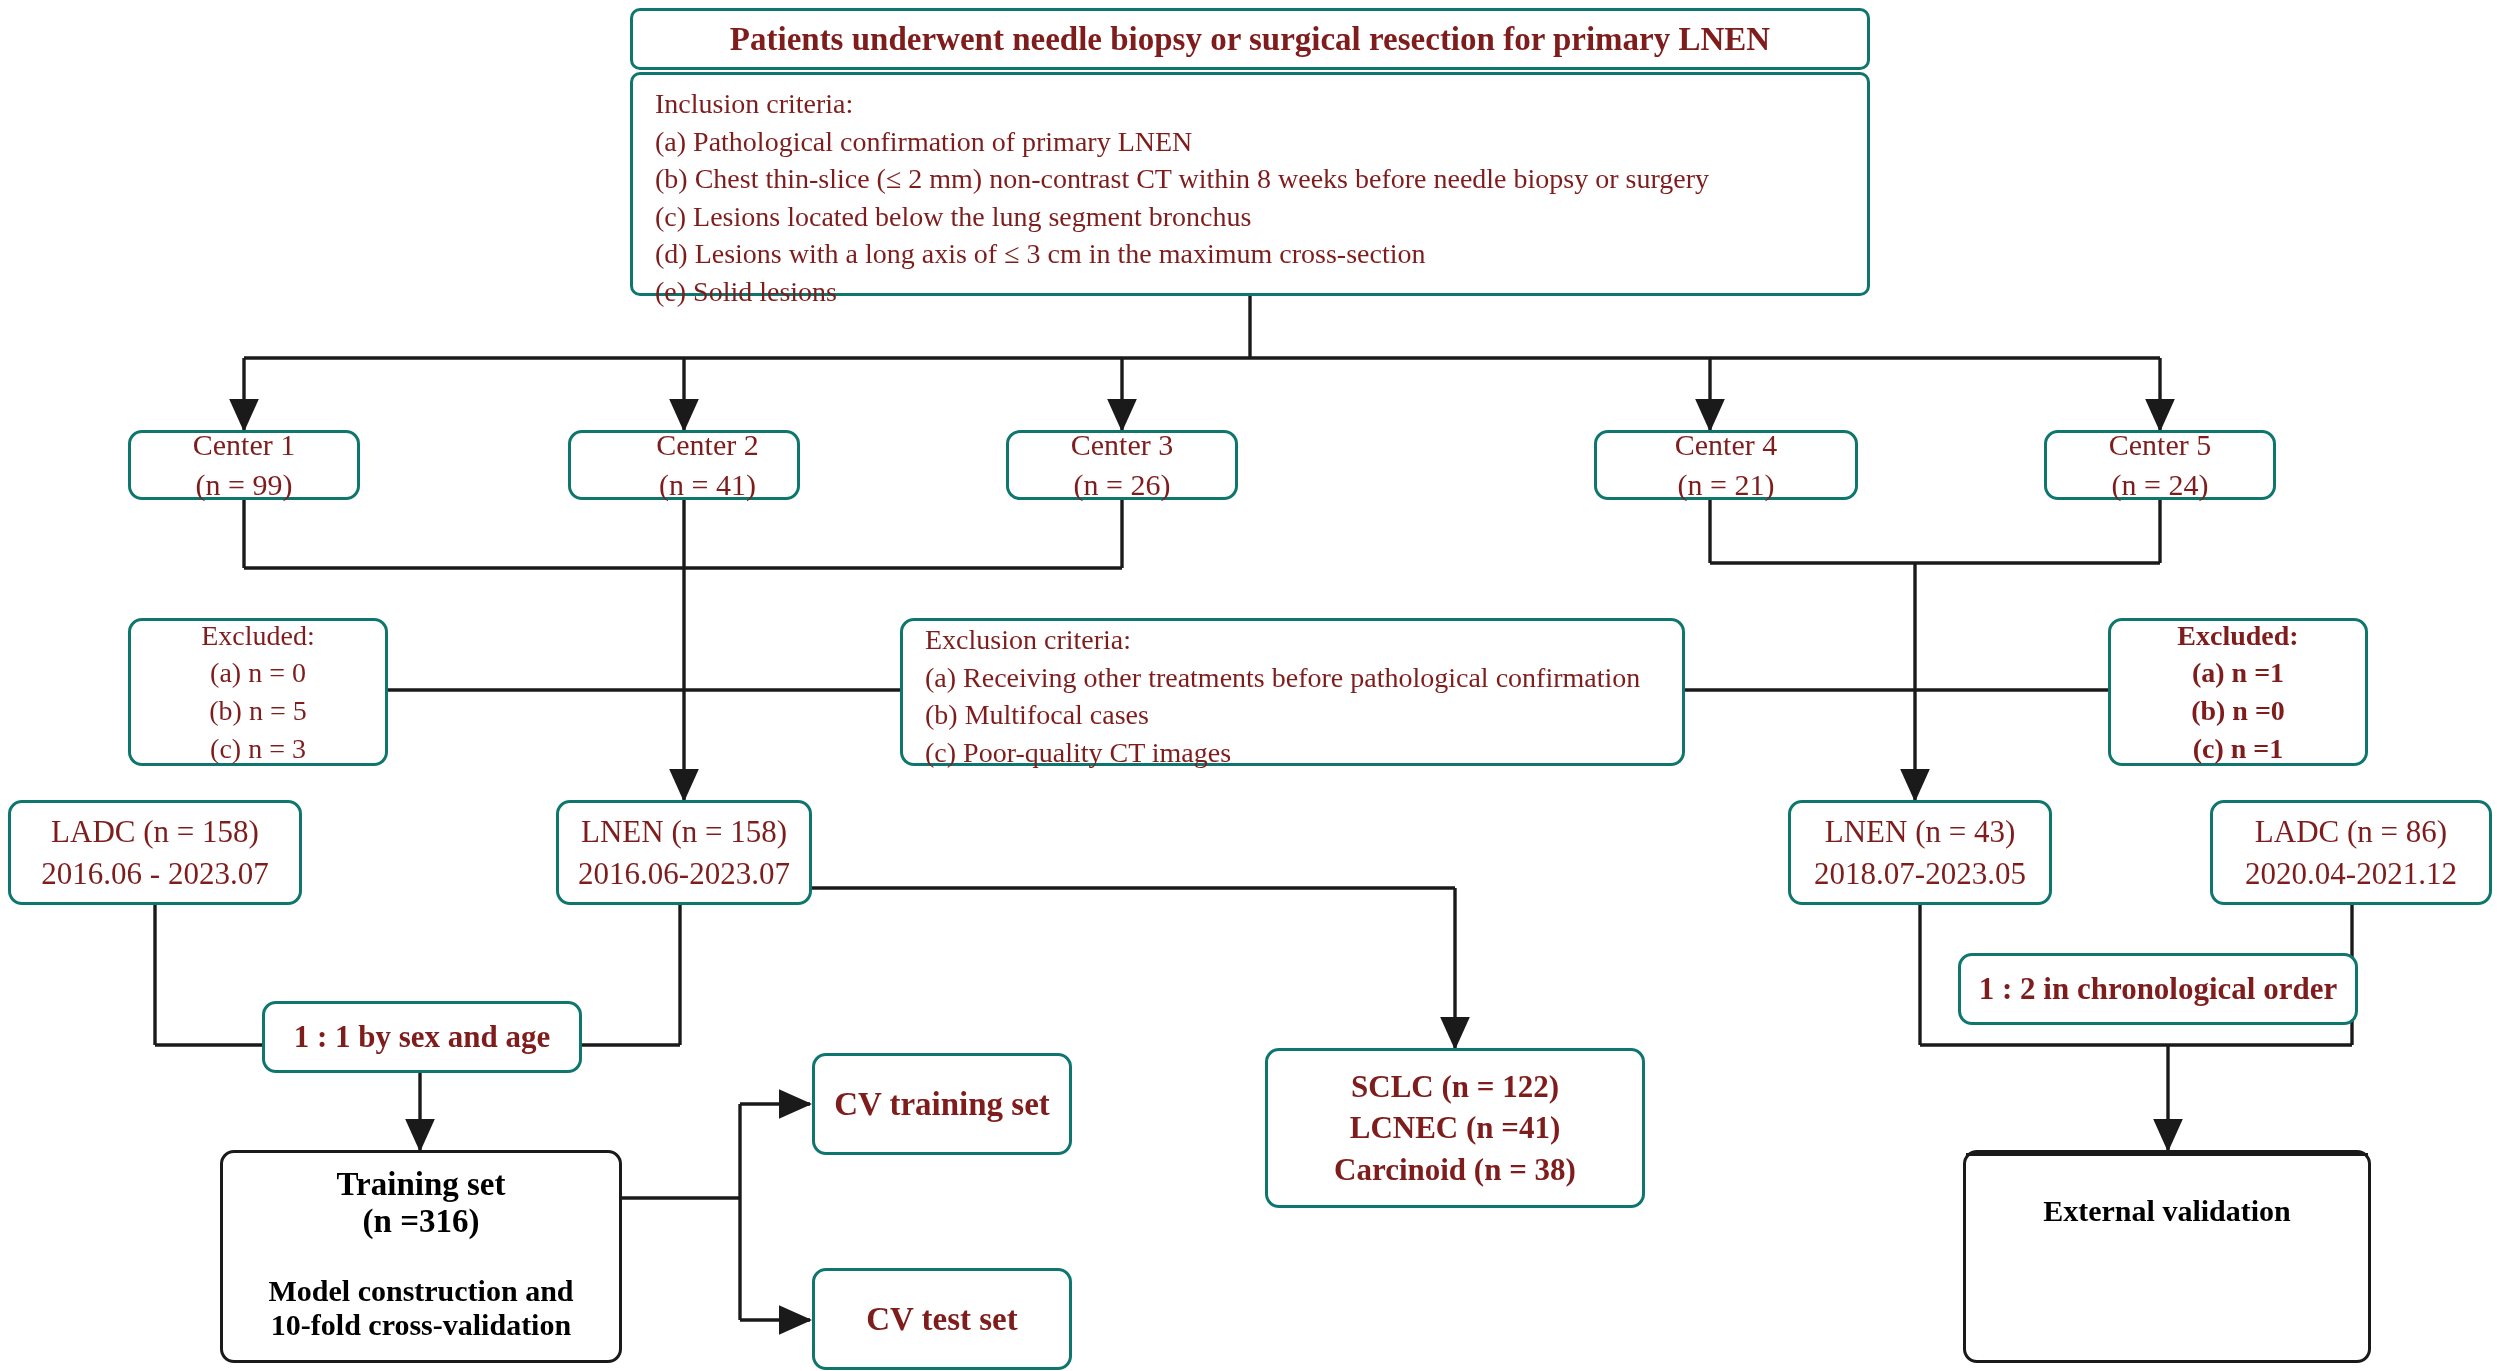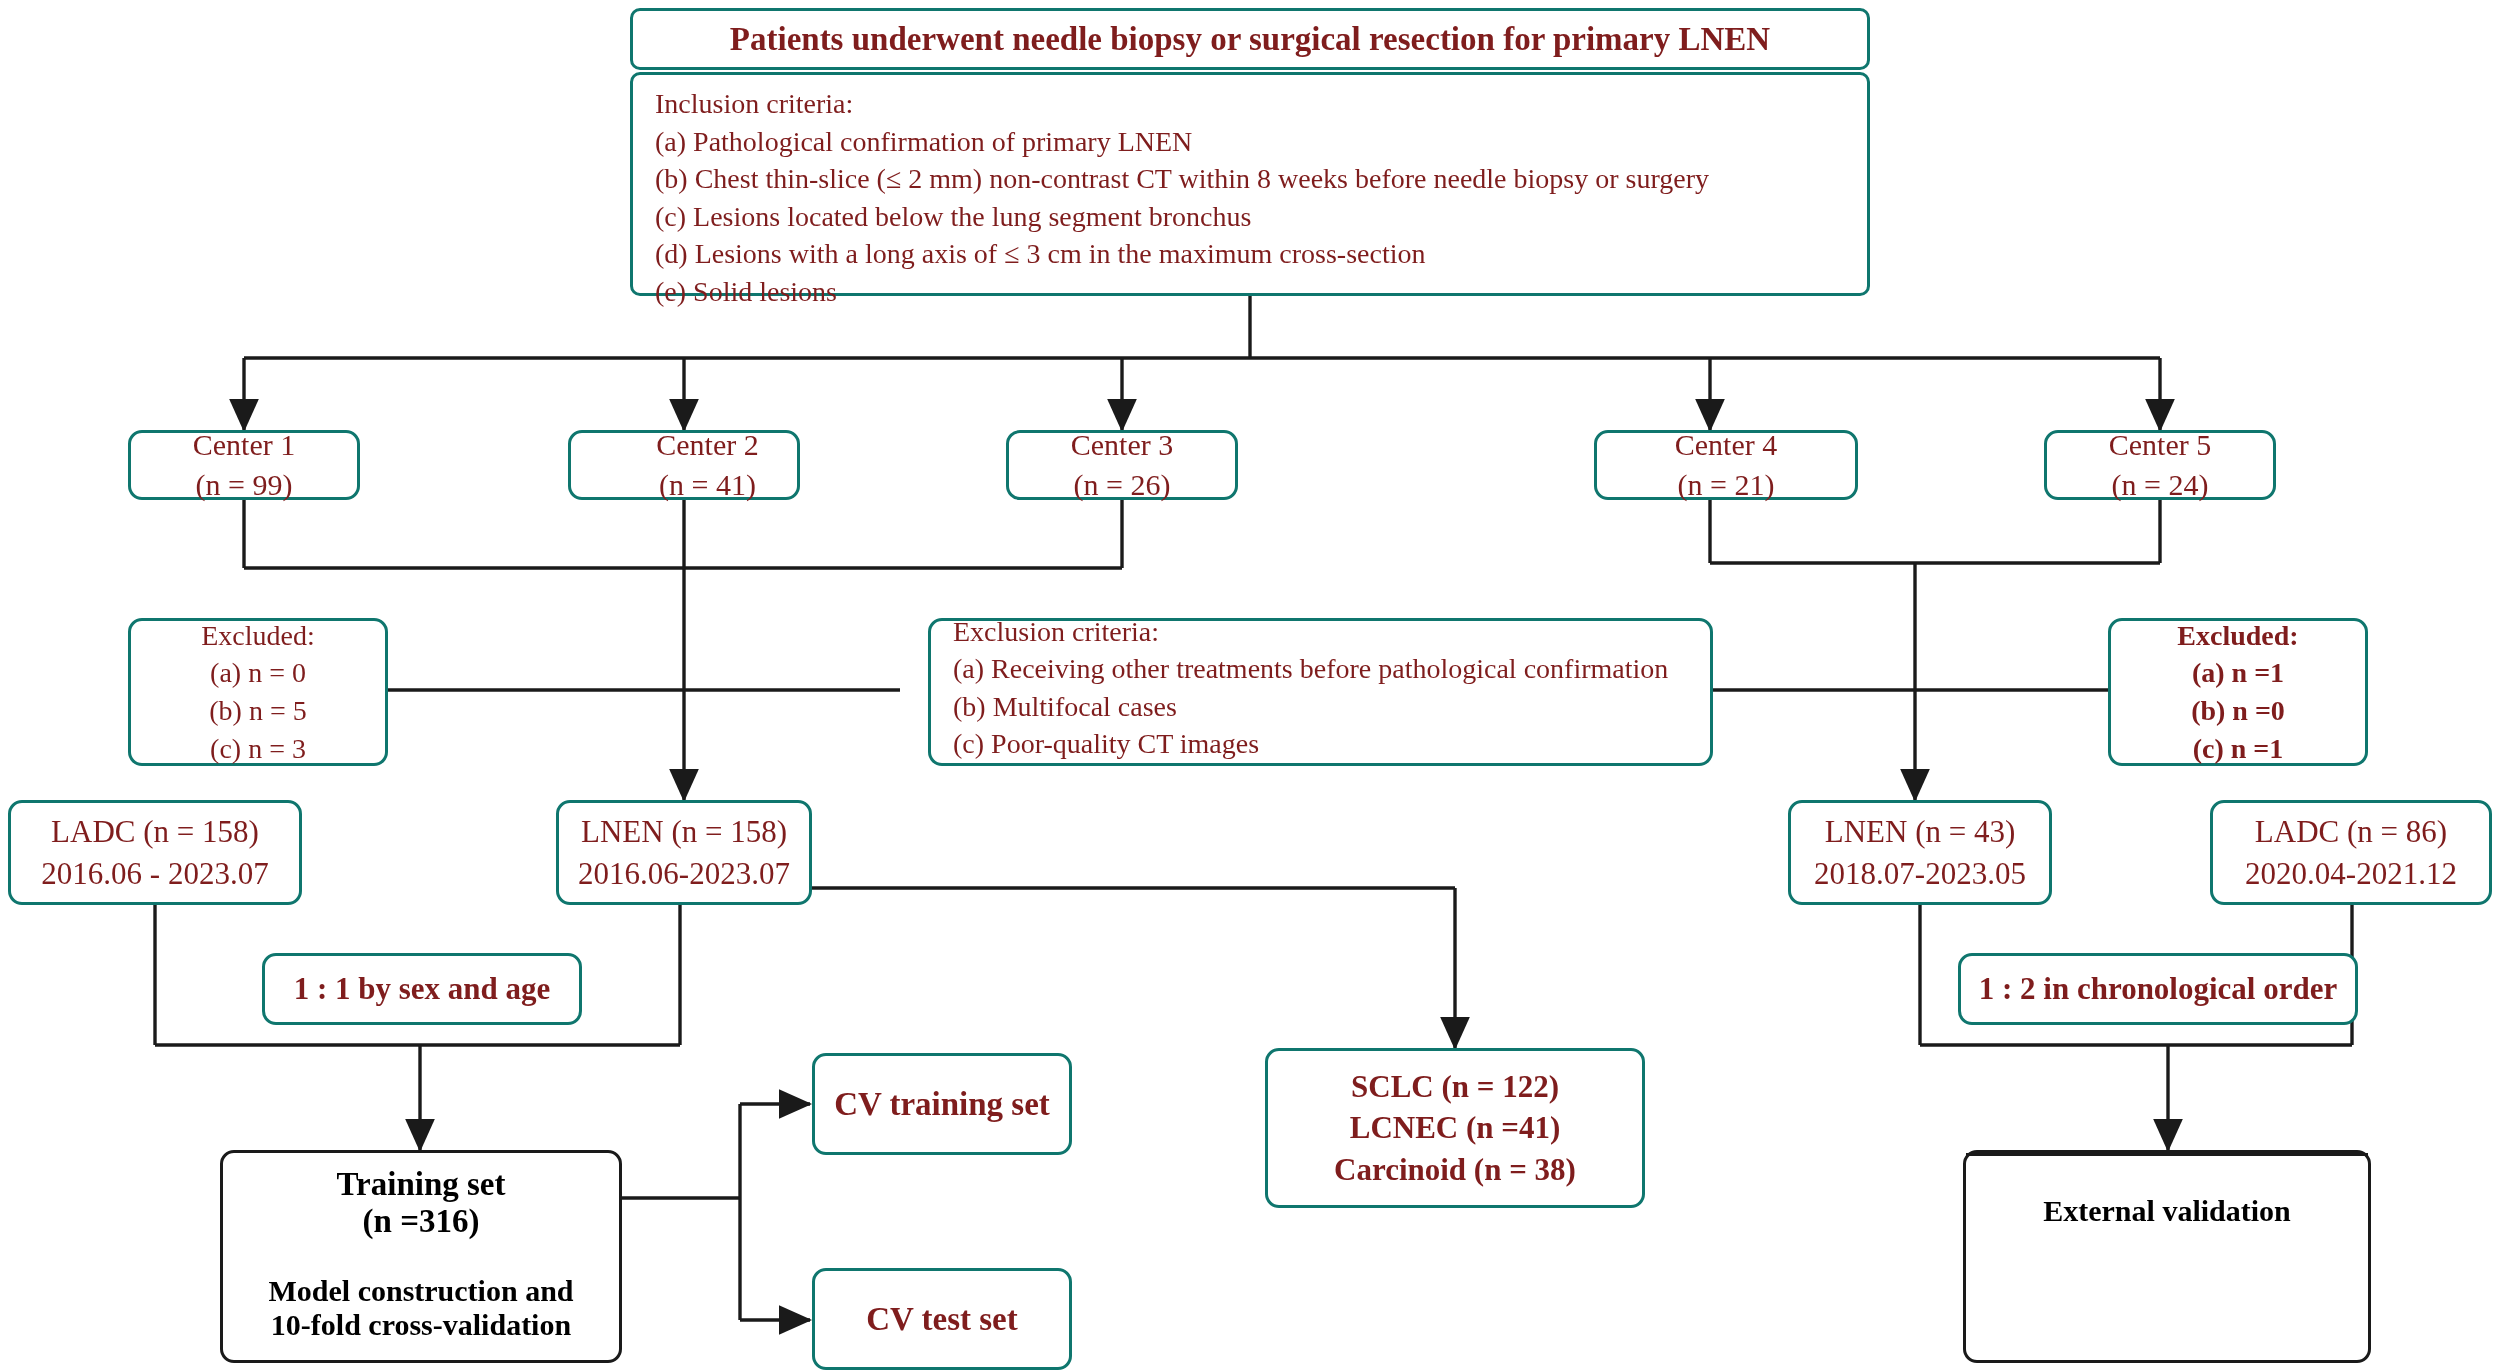--- a/index.html
+++ b/index.html
@@ -119,21 +119,21 @@
     <span class="ln t30">(n = 24)</span>
   </div>
 
   <div class="node" style="left:128px;top:618px;width:260px;height:148px;">
     <span class="ln body26">Excluded:</span>
     <span class="ln body26">(a) n = 0</span>
     <span class="ln body26">(b) n = 5</span>
     <span class="ln body26">(c) n = 3</span>
   </div>
 
-  <div class="node left pad-l" style="left:900px;top:618px;width:785px;height:148px;justify-content:flex-end;margin-left:28px;">
+  <div class="node left pad-l" style="left:900px;top:618px;width:785px;height:148px;justify-content:space-between;">
     <span class="ln body26">Exclusion criteria:</span>
     <span class="ln body26">(a) Receiving other treatments before pathological confirmation</span>
     <span class="ln body26">(b) Multifocal cases</span>
     <span class="ln body26">(c) Poor-quality CT images</span>
   </div>
 
   <div class="node" style="left:2108px;top:618px;width:260px;height:148px;">
     <span class="ln body26 b">Excluded:</span>
     <span class="ln body26 b">(a) n =1</span>
     <span class="ln body26 b">(b) n =0</span>
@@ -153,21 +153,21 @@
   <div class="node" style="left:1788px;top:800px;width:264px;height:105px;">
     <span class="ln t31">LNEN (n = 43)</span>
     <span class="ln t31">2018.07-2023.05</span>
   </div>
 
   <div class="node" style="left:2210px;top:800px;width:282px;height:105px;">
     <span class="ln t31">LADC (n = 86)</span>
     <span class="ln t31">2020.04-2021.12</span>
   </div>
 
-  <div class="node" style="left:262px;top:953px;width:320px;height:72px;">
+  <div class="node" style="left:262px;top:1001px;width:320px;height:72px;">
     <span class="ln t31 b">1 : 1 by sex and age</span>
   </div>
 
   <div class="node" style="left:1958px;top:953px;width:400px;height:72px;">
     <span class="ln t31 b">1 : 2 in chronological order</span>
   </div>
 
   <div class="node" style="left:1265px;top:1048px;width:380px;height:160px;">
     <span class="ln t31 b">SCLC (n = 122)</span>
     <span class="ln t31 b">LCNEC (n =41)</span>

